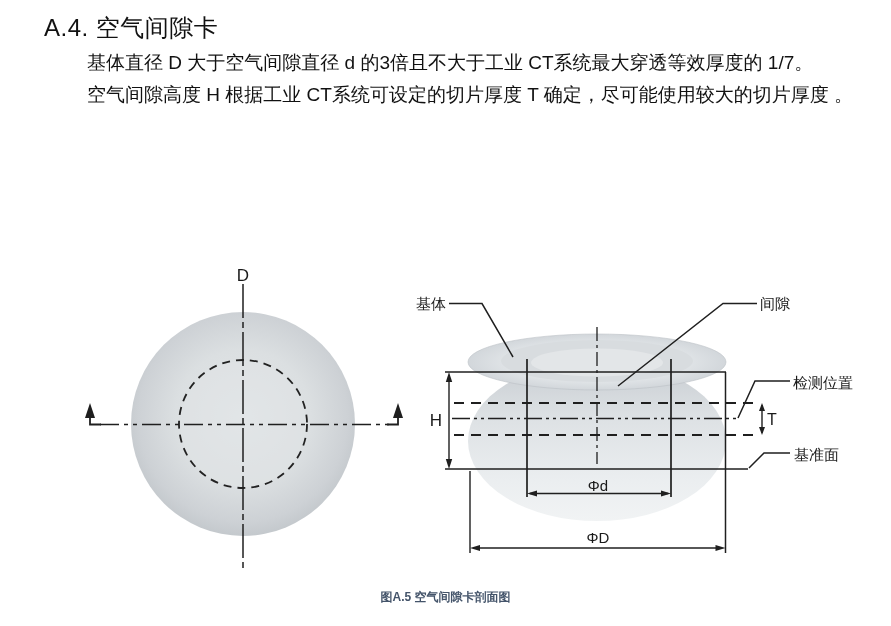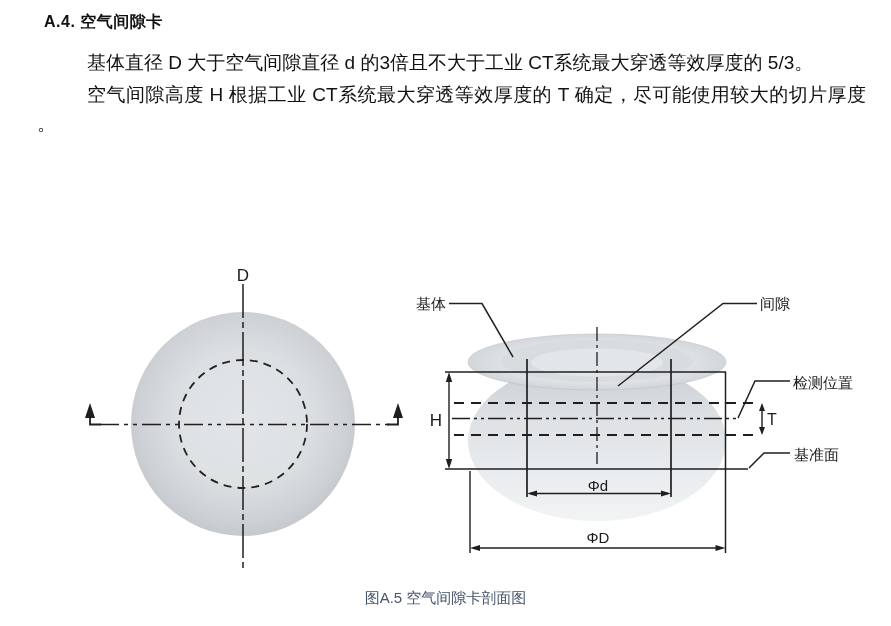--- a/index.html
+++ b/index.html
@@ -1,37 +1,37 @@
 <!DOCTYPE html>
 <html><head>
 <meta charset="utf-8">
 <style>
   html,body{margin:0;padding:0;background:#ffffff;}
   #page{position:relative;width:891px;height:626px;background:#ffffff;overflow:hidden;
         font-family:"Liberation Sans",sans-serif;color:#111;}
-  #title{position:absolute;left:44px;top:12px;font-size:16px;font-weight:bold;
+  #title{position:absolute;left:44px;top:12px;font-size:24px;font-weight:normal;
          letter-spacing:.5px;white-space:nowrap;}
   #bodytext{position:absolute;left:37px;top:48px;width:829px;font-size:19px;
             line-height:29px;font-weight:500;text-align:justify;}
   #bodytext p{margin:0 0 3px 0;text-indent:50px;}
   #figsvg{position:absolute;left:0;top:250px;}
   #caption{position:absolute;left:0;top:589px;width:891px;text-align:center;
-           font-size:15px;font-weight:400;}
+           font-size:12px;font-weight:700;}
   .svgtext{font-family:"Liberation Sans",sans-serif;fill:#1a1a1a;font-weight:500;}
 </style>
 </head>
 <body>
 
 <div id="page">
 
   <div id="title">A.4. 空气间隙卡</div>
 
   <div id="bodytext">
-    <p>基体直径 D 大于空气间隙直径 d 的3倍且不大于工业 CT系统最大穿透等效厚度的 5/3。</p>
-    <p>空气间隙高度 H 根据工业 CT系统最大穿透等效厚度的 T 确定，尽可能使用较大的切片厚度 。</p>
+    <p>基体直径 D 大于空气间隙直径 d 的3倍且不大于工业 CT系统最大穿透等效厚度的 1/7。</p>
+    <p>空气间隙高度 H 根据工业 CT系统可设定的切片厚度 T 确定，尽可能使用较大的切片厚度 。</p>
   </div>
 
   <svg id="figsvg" width="891" height="340" viewBox="0 250 891 340">
     <defs>
       <radialGradient id="gDiscL" cx="50%" cy="47%" r="55%">
         <stop offset="0%" stop-color="#e4e7e9"></stop>
         <stop offset="55%" stop-color="#dbdfe1"></stop>
         <stop offset="85%" stop-color="#cdd1d5"></stop>
         <stop offset="100%" stop-color="#c1c6ca"></stop>
       </radialGradient>

